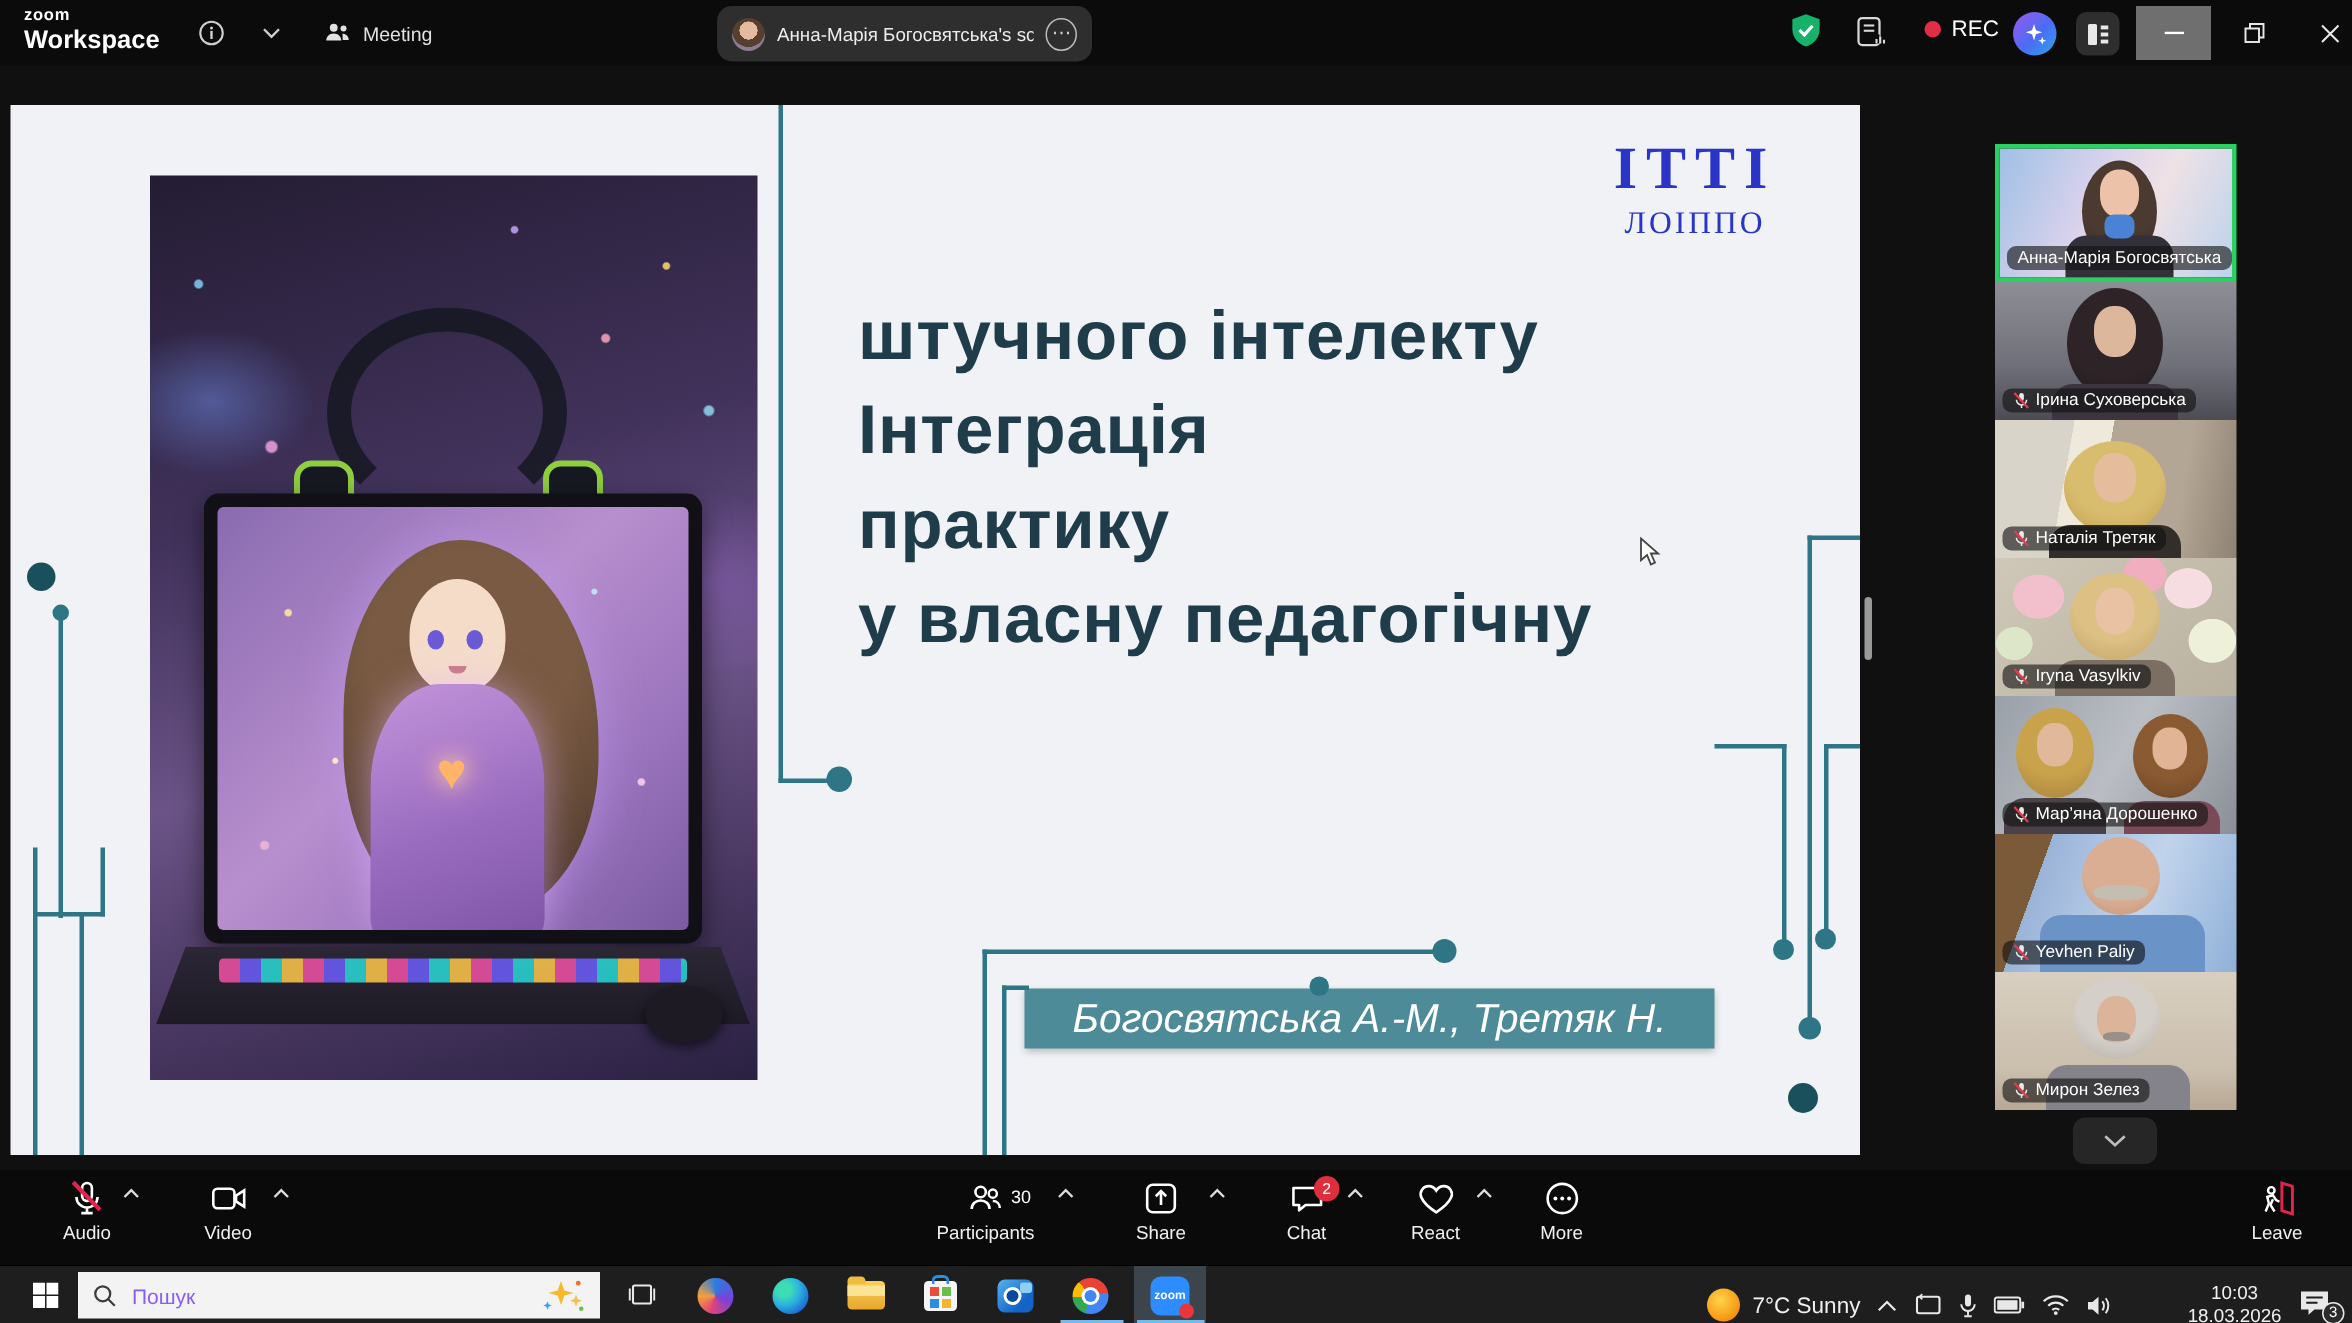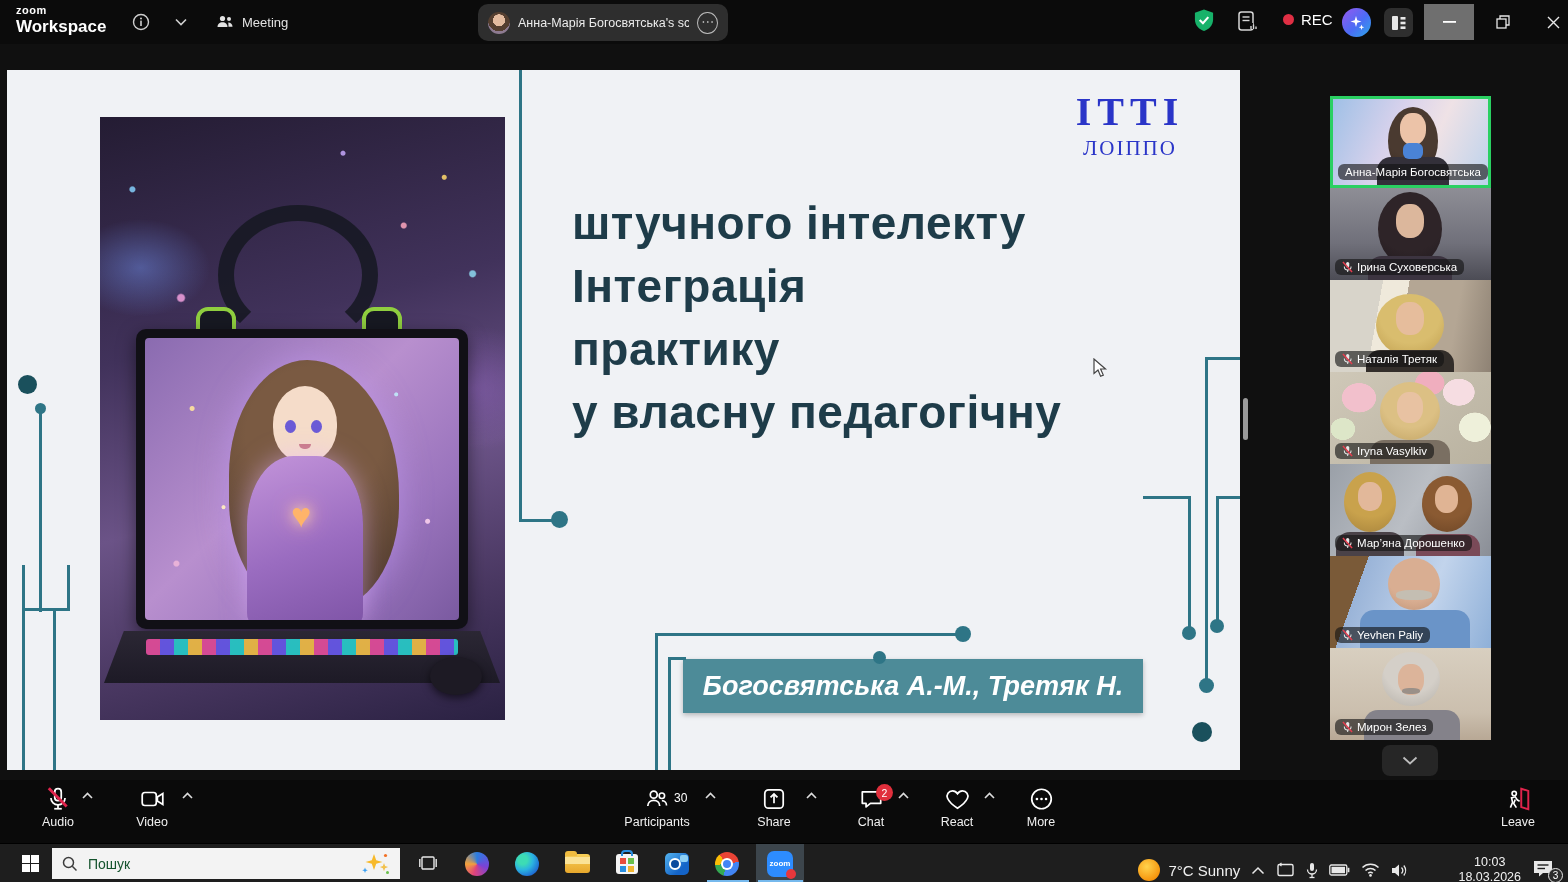--- a/index.html
+++ b/index.html
@@ -29,21 +29,21 @@
   #content { position:absolute; left:0; top:44px; width:1568px; height:736px; background:#101010; }
   #slide { position:absolute; left:7px; top:26px; width:1233px; height:700px; background:#f0f2f5; }
 
   .title { position:absolute; left:565px; top:122px; font-size:46px; line-height:63px; font-weight:700; color:#1e3c49; letter-spacing:.5px; }
   .logo { position:absolute; left:1058px; top:20px; width:130px; text-align:center; color:#2a35c8; }
   .logo .lg1 { font-family:"Liberation Serif",serif; font-size:40px; font-weight:700; letter-spacing:6px; line-height:44px;}
   .logo .lg2 { font-family:"Liberation Serif",serif; font-size:21px; letter-spacing:2px; margin-top:2px;}
 
   .tealbox { position:absolute; background:#4d8b98; color:#fff; box-shadow:0 2px 5px rgba(0,0,0,.25); }
   #box1 { left:568px; top:424px; width:568px; height:86px; font-size:23px; line-height:31px; padding:11px 15px; }
-  #box2 { left:676px; top:589px; width:460px; height:54px; font-size:27px; font-style:italic; display:flex; align-items:center; justify-content:center;font-weight:bold; }
+  #box2 { left:676px; top:589px; width:460px; height:40px; font-size:27px; font-style:italic; display:flex; align-items:center; justify-content:center; }
 
   .line { position:absolute; background:#2e7586; }
   .dot  { position:absolute; border-radius:50%; background:#2e7586; }
   .bigdot { background:#1a505c; }
 
   
   .photo { position:absolute; left:93px; top:47px; width:405px; height:603px; overflow:hidden;
     background:linear-gradient(165deg,#241c33,#41325b 35%,#6b5387 60%,#4a3862 80%,#2a2142); }
   .ph-bokeh { position:absolute; inset:0; opacity:.9; background-image:
     radial-gradient(6px 6px at 8% 12%, #7fc4f0 40%, transparent 60%),
@@ -113,21 +113,21 @@
   .clabel { font-size:12.5px; color:#f0f0f0; }
   .chev { position:absolute; top:12px; color:#ddd; }
   .pcount { position:absolute; font-size:12px; color:#fff; }
   .badge { position:absolute; background:#e02f3c; color:#fff; border-radius:9px; font-size:10.5px; min-width:17px; height:17px;
     display:flex; align-items:center; justify-content:center; padding:0 3px; }
 
   
   #taskbar { position:absolute; left:0; top:843px; width:1568px; height:39px; background:#1e1e1e; border-top:1px solid #000; }
   .startbtn { position:absolute; left:10px; top:0; width:40px; height:38px; display:flex; align-items:center; justify-content:center; }
   .searchbox { position:absolute; left:52px; top:4px; width:348px; height:31px; background:#f3f3f3; display:flex; align-items:center; padding:0 10px; gap:10px; }
-  .searchbox .ph { color:#14532d; font-size:14px; flex:1; }
+  .searchbox .ph { color:#8b5cf6; font-size:14px; flex:1; }
   .taskview { position:absolute; left:410px; top:0; width:36px; height:38px; display:flex; align-items:center; justify-content:center; }
   .appicon { position:absolute; top:4px; width:46px; height:31px; display:flex; align-items:center; justify-content:center; }
   .underline { position:absolute; top:36px; height:2.5px; background:#76b9ed; }
   .zoom-hl { position:absolute; left:756px; top:0; width:48px; height:38px; background:#3c454c; }
   .tray { position:absolute; right:0; top:0; height:52px; display:flex; align-items:center; gap:11px; padding-right:10px; color:#f0f0f0; }
   .weather { display:flex; align-items:center; gap:8px; font-size:15px; }
   .sun { width:22px; height:22px; border-radius:50%; background:radial-gradient(circle at 40% 35%,#ffd34d,#f5920a 75%); }
   .clock { text-align:center; font-size:12.5px; line-height:15px; }
   .lang { font-size:13px;margin-top:34px; }
   .notif { position:relative; width:26px; height:22px; }

